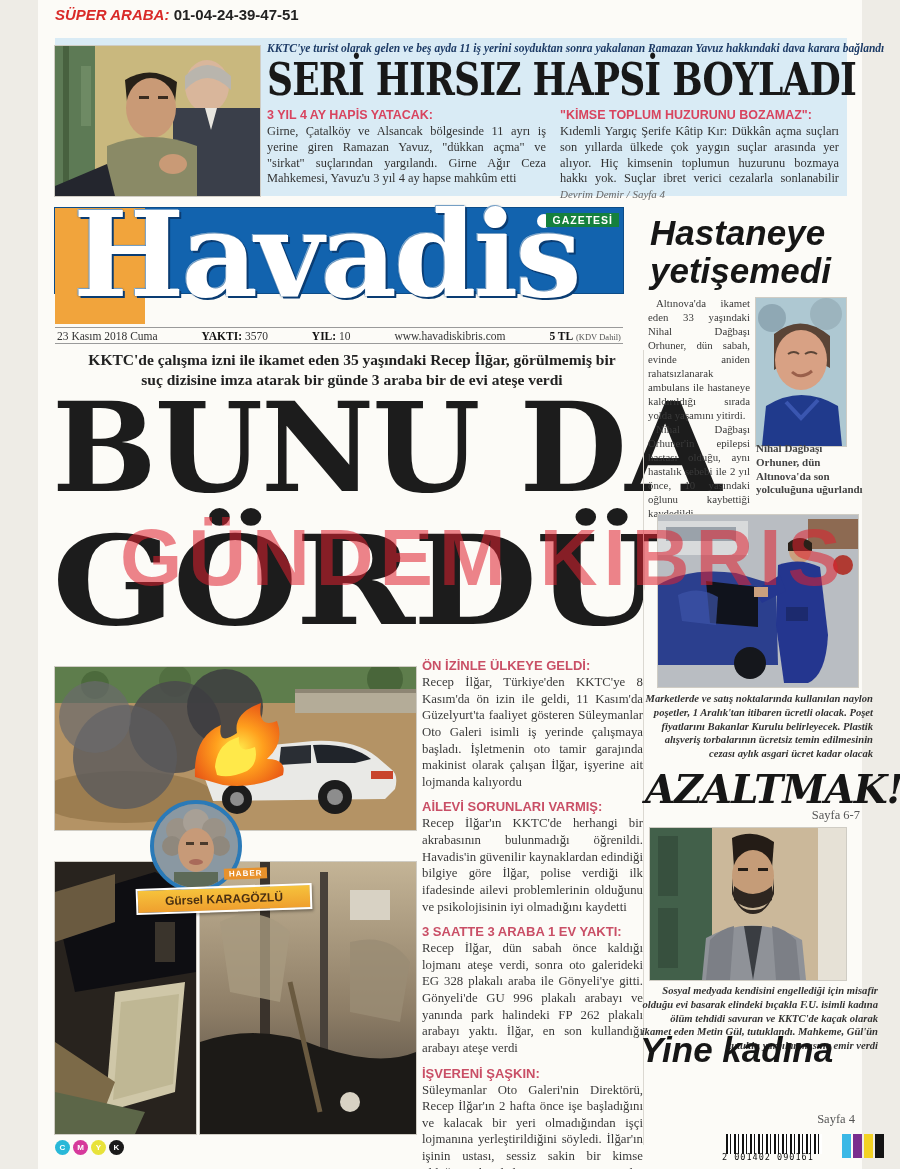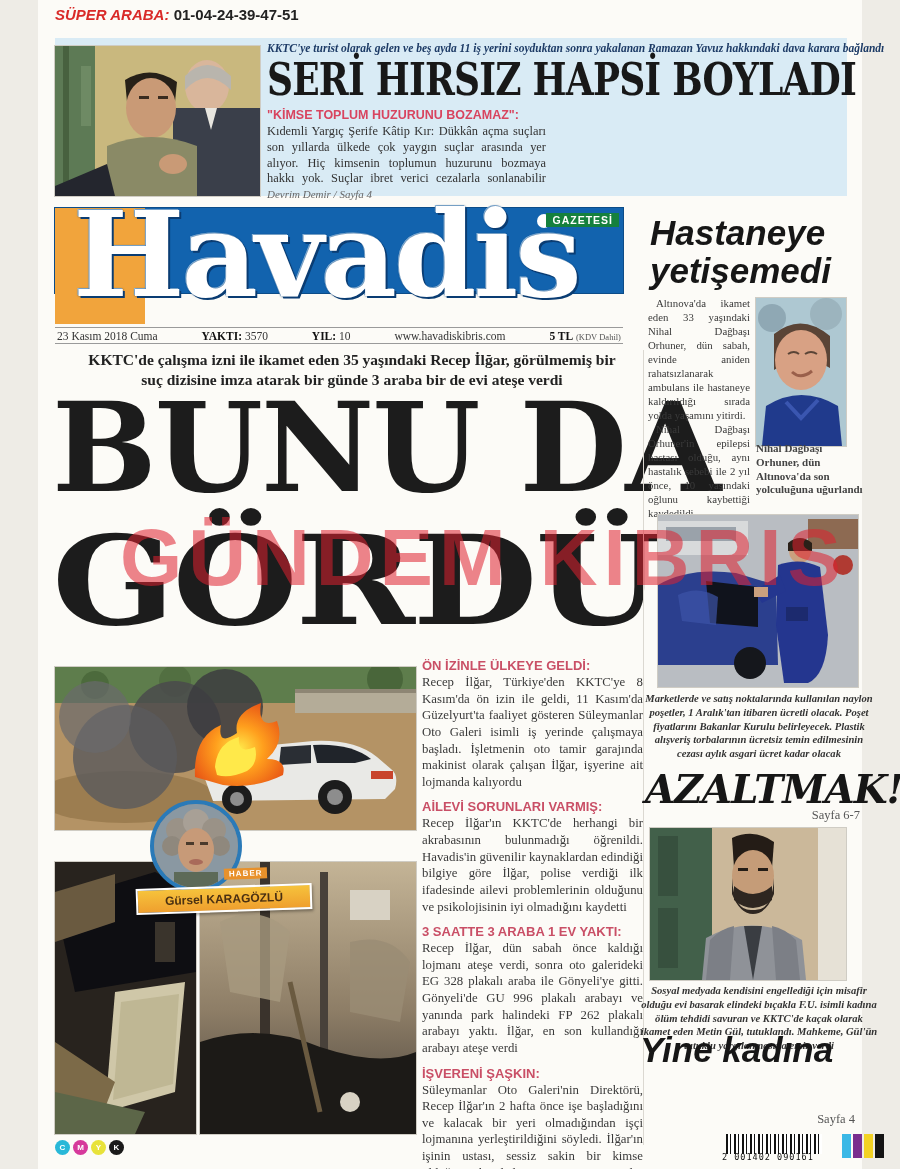--- a/index.html
+++ b/index.html
@@ -60,21 +60,21 @@
 
   
   .side-hl{font-family:"Liberation Sans",sans-serif;font-weight:bold;font-style:italic;color:#161616;line-height:1.0;}
   .s1-hl{left:650px;top:214px;font-size:35px;line-height:38px;}
   .s1-body{left:648px;top:296px;width:102px;font-size:10.8px;line-height:1.3;color:#3a3a3a;text-align:justify;}
   .s1-body p{margin:0 0 0 0;text-indent:8px;}
   .s1-photo{left:756px;top:298px;width:90px;height:148px;}
   .s1-cap{left:756px;top:442px;width:112px;font-size:11px;font-weight:bold;color:#444;line-height:1.25;}
 
   .s2-photo{left:658px;top:515px;width:200px;height:172px;}
-  .cap-center{text-align:center;font-size:10.6px;font-weight:bold;font-style:italic;color:#333;line-height:1.3;}
+  .cap-center{text-align:right;font-size:10.6px;font-weight:bold;font-style:italic;color:#333;line-height:1.3;}
   .s2-cap{left:645px;top:692px;width:228px;}
   .s2-hl1{left:645px;top:744px;width:228px;text-align:center;font-size:26px;}
   .s2-hl2{left:645px;top:770px;width:228px;text-align:center;font-family:"DejaVu Serif",serif;font-size:39px;letter-spacing:-1px;}
   .pageref-r{font-size:12.5px;color:#555;text-align:right;}
   .s2-ref{left:645px;top:808px;width:215px;}
 
   .s3-photo{left:650px;top:828px;width:196px;height:152px;}
   .s3-cap{left:640px;top:984px;width:238px;}
   .s3-hl1{left:640px;top:1032px;width:230px;text-align:left;font-size:35px;}
   .s3-hl2{left:640px;top:1066px;width:230px;text-align:center;font-family:"DejaVu Serif",serif;font-size:47px;letter-spacing:-1px;}
@@ -116,20 +116,24 @@
       <rect x="84" y="50" width="10" height="3" fill="#3a2c20"></rect>
       <rect x="103" y="50" width="10" height="3" fill="#3a2c20"></rect>
       <path d="M52 100 Q96 82 142 100 L142 150 L52 150 Z" fill="#8a8a66"></path>
       <path d="M52 118 L0 140 L0 150 L60 150 Z" fill="#24262e"></path>
       <ellipse cx="118" cy="118" rx="14" ry="10" fill="#c99a76"></ellipse>
     </svg>
     <div class="banner-text">
       <div class="kicker">KKTC'ye turist olarak gelen ve beş ayda 11 iş yerini soyduktan sonra yakalanan Ramazan Yavuz hakkındaki dava karara bağlandı</div>
       <div class="top-headline">SERİ HIRSIZ HAPSİ BOYLADI</div>
       <div class="top-cols">
+        <div class="top-col">
+          <div class="subhead">3 YIL 4 AY HAPİS YATACAK:</div>
+          <div class="body">Girne, Çatalköy ve Alsancak bölgesinde 11 ayrı iş yerine giren Ramazan Yavuz, "dükkan açma" ve "sirkat" suçlarından yargılandı. Girne Ağır Ceza Mahkemesi, Yavuz'u 3 yıl 4 ay hapse mahkûm etti</div>
+        </div>
         <div class="top-col">
           <div class="subhead">"KİMSE TOPLUM HUZURUNU BOZAMAZ":</div>
           <div class="body"><span>Kıdemli Yargıç Şerife Kâtip Kır: Dükkân açma suçları son yıllarda ülkede çok yaygın suçlar arasında yer alıyor. Hiç kimsenin toplumun huzurunu bozmaya hakkı yok. Suçlar ibret verici cezalarla sonlanabilir</span> <span class="byline">Devrim Demir / Sayfa 4</span></div>
         </div>
       </div>
     </div>
   </div>
 
   <div class="abs masthead">
     <div class="orange"></div>

